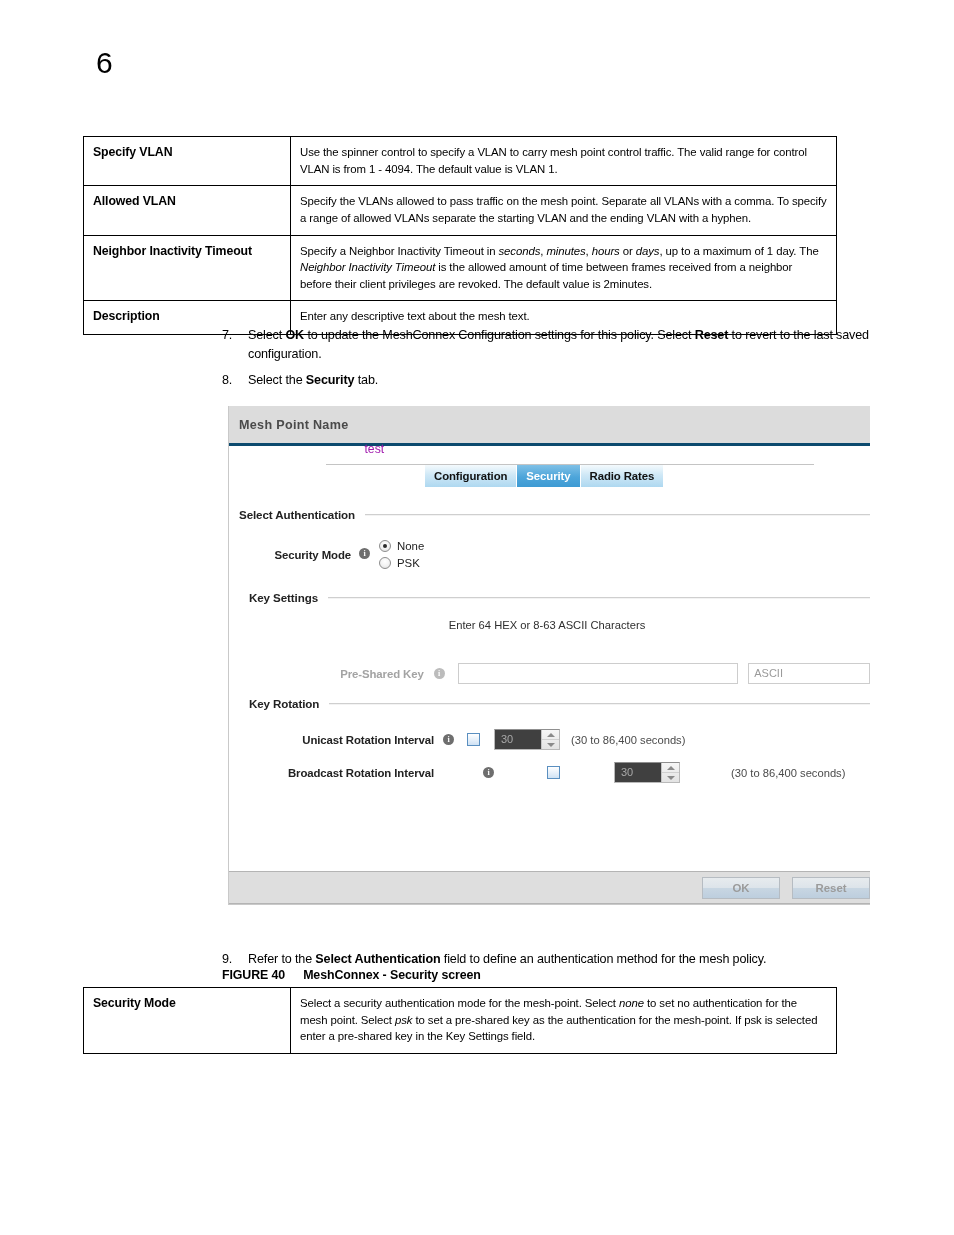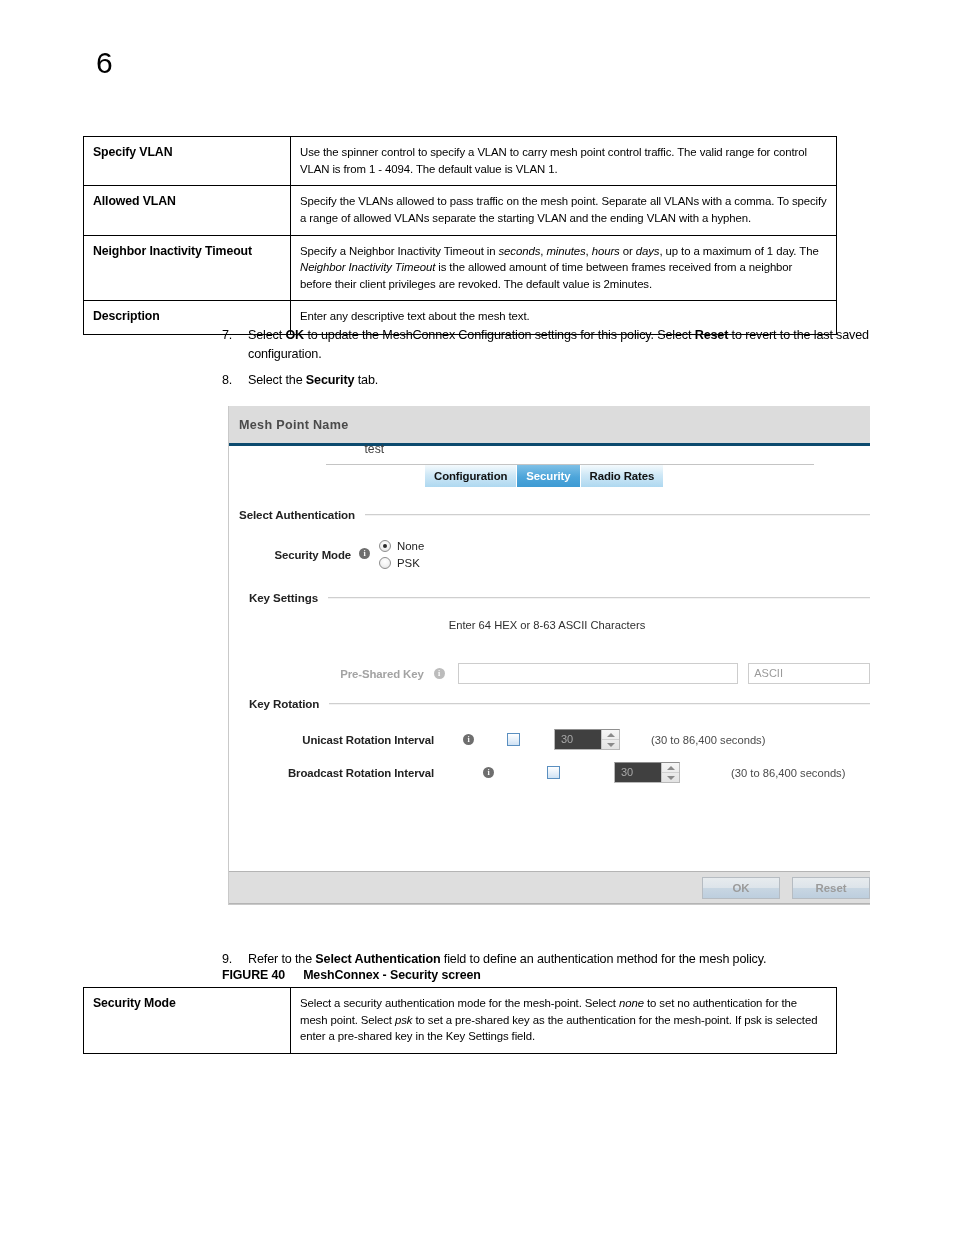--- a/index.html
+++ b/index.html
@@ -116,21 +116,21 @@
     box-sizing: border-box;
   }
   .panel-header .hdr-label {
     font-size: 12.6px;
     font-weight: bold;
     color: #4a4a4a;
     letter-spacing: 0.3px;
   }
   .panel-header .hdr-value {
     font-size: 12.2px;
-    color: #404040;
+    color: #a21caf;
     margin-left: 16px;
     margin-top: 48px;
   }
 
   
   .tab-strip {
     position: relative;
     height: 38px;
     margin-top: 10px;
   }
@@ -435,21 +435,21 @@
     <span class="info-icon light" style="margin-left:10px;">i</span>
     <span class="textbox" style="width:281px;margin-left:13px;"></span>
     <span class="textbox" style="width:122px;margin-left:10px;">ASCII</span>
   </div>
 
   <div class="section" style="margin-top:13px;margin-left:20px;">
     <span class="sec-label">Key Rotation</span>
     <span class="sec-rule"></span>
   </div>
 
-  <div class="row" style="margin-top:19px;gap:20px;">
+  <div class="row" style="margin-top:19px;">
     <span class="fld-label" style="width:205px;">Unicast Rotation Interval</span>
     <span class="info-icon" style="margin-left:9px;">i</span>
     <span class="checkbox" style="margin-left:13px;"></span>
     <span class="spinner" style="margin-left:14px;">
       <span class="sp-val">30</span>
       <span class="sp-btns">
         <span class="sp-up">
             <span class="tri-up"></span>
           </span>
         <span class="sp-down">

